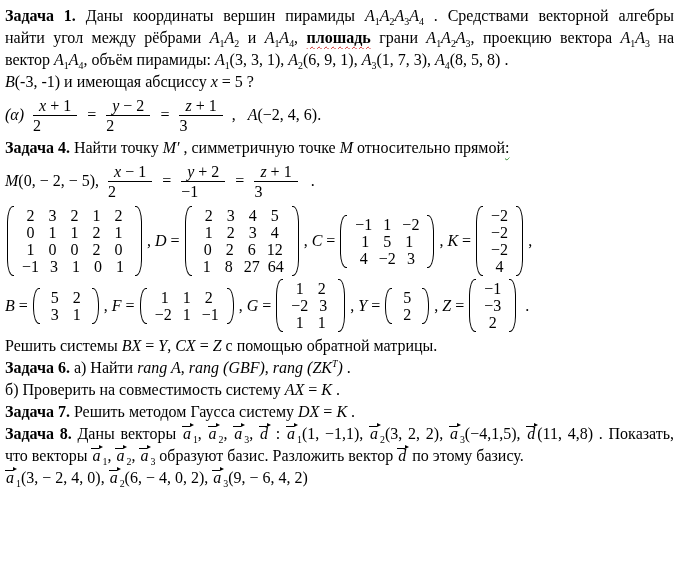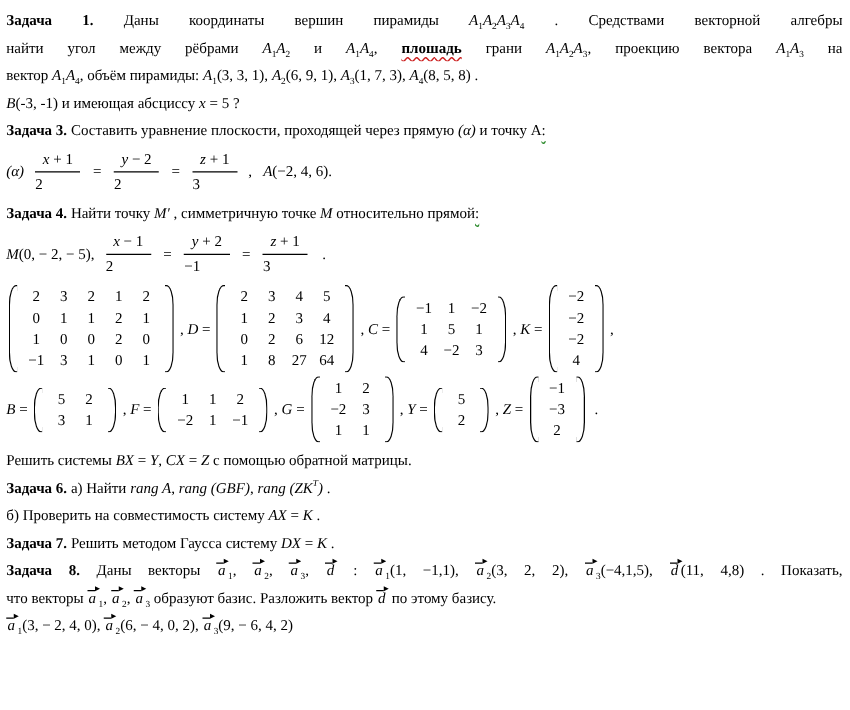--- a/index.html
+++ b/index.html
@@ -1,21 +1,21 @@
 <!DOCTYPE html>
 <html><head>
 <meta charset="utf-8">
 <style>
   html,body{margin:0;padding:0;background:#fff;}
   .page{
     width:680px;height:568px;box-sizing:border-box;
     padding:5px 6px 0 5px;overflow:hidden;
     background:#fff;color:#000;
     font-family:"Liberation Serif","DejaVu Serif",serif;
-    font-size:12px;
+    font-size:16px;
   }
   .line{line-height:22px;}
   .just{text-align:justify;text-align-last:justify;overflow:hidden;}
   .m{font-style:italic;}
   .b{font-weight:bold;}
   sub{font-size:0.62em;line-height:0;}
   sup{font-size:0.62em;line-height:0;font-style:italic;}
   .sq-red{text-decoration-line:underline;text-decoration-style:wavy;text-decoration-color:#cc1f1f;text-decoration-thickness:1px;text-underline-offset:3px;font-weight:bold;}
   .sq-green{text-decoration-line:underline;text-decoration-style:wavy;text-decoration-color:#2e8b2e;text-decoration-thickness:1px;text-underline-offset:3px;}
   
@@ -45,21 +45,20 @@
 <body>
 
 <div class="page">
 
   <div class="line just"><span class="b">Задача 1.</span><span> Даны координаты вершин пирамиды </span><span class="m">A</span><sub>1</sub><span class="m">A</span><sub>2</sub><span class="m">A</span><sub>3</sub><span class="m">A</span><sub>4</sub><span> . Средствами векторной алгебры</span></div>
   <div class="line just"><span>найти угол между рёбрами </span><span class="m">A</span><sub>1</sub><span class="m">A</span><sub>2</sub><span> и </span><span class="m">A</span><sub>1</sub><span class="m">A</span><sub>4</sub><span>, </span><span class="sq-red">плошадь</span><span> грани </span><span class="m">A</span><sub>1</sub><span class="m">A</span><sub>2</sub><span class="m">A</span><sub>3</sub><span>, проекцию вектора </span><span class="m">A</span><sub>1</sub><span class="m">A</span><sub>3</sub><span> на</span></div>
   <div class="line"><span>вектор </span><span class="m">A</span><sub>1</sub><span class="m">A</span><sub>4</sub><span>, объём пирамиды: </span><span class="m">A</span><sub>1</sub><span>(3, 3, 1),  </span><span class="m">A</span><sub>2</sub><span>(6, 9, 1),  </span><span class="m">A</span><sub>3</sub><span>(1, 7, 3),  </span><span class="m">A</span><sub>4</sub><span>(8, 5, 8) .</span></div>
 
   <div class="line"><span class="m">B</span><span>(-3, -1) и имеющая абсциссу  </span><span class="m">x</span><span> = 5 ?</span></div>
 
-  <div class="line"><span class="b">Задача 3.</span><span> Составить уравнение плоскости, проходящей через прямую  </span><span class="m">(α)</span><span>  и точку А</span><span class="sq-green">:</span></div>
 
   <div class="eqline">
     <span class="m">(α)</span>
     <span class="frac">
       <span class="num"><span class="m">x</span><span> + 1</span></span>
       <span class="den">2</span>
     </span>
     <span class="eqs">=</span>
     <span class="frac">
       <span class="num"><span class="m">y</span><span> − 2</span></span>

